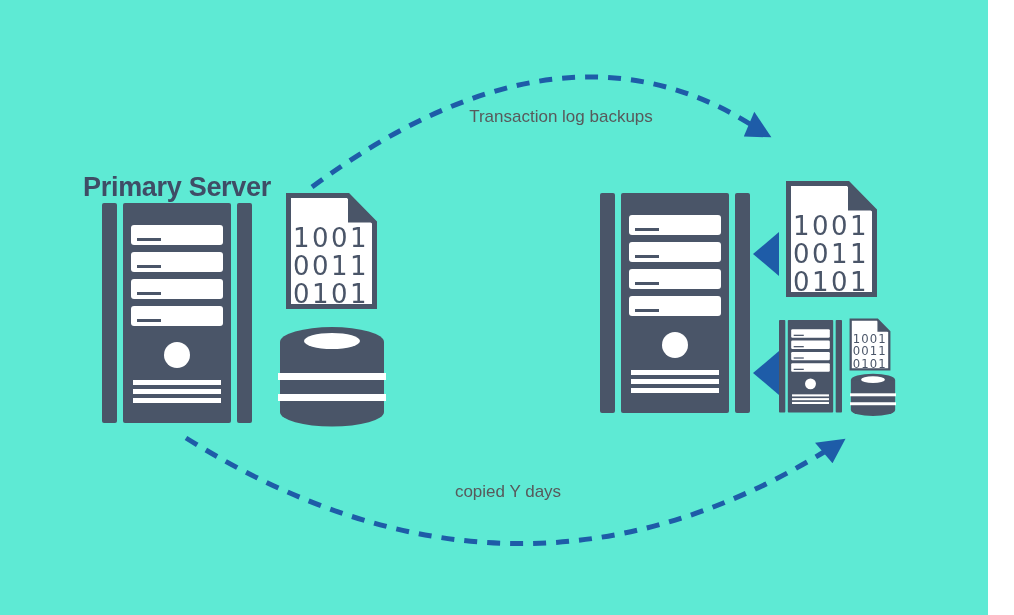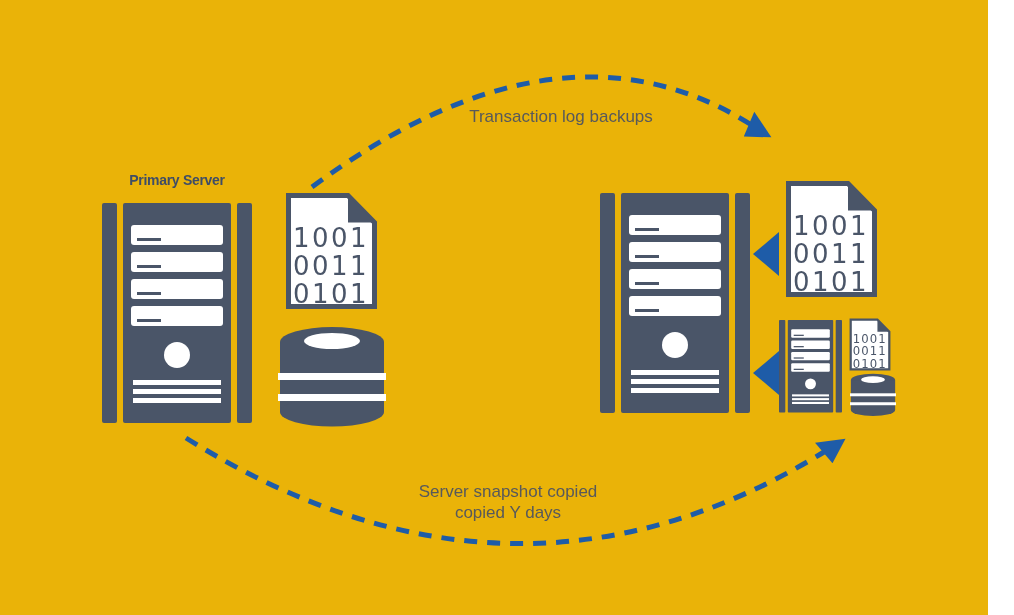--- a/index.html
+++ b/index.html
@@ -1,24 +1,24 @@
 <!DOCTYPE html>
 <html><head>
 <meta charset="utf-8">
 <style>
   html,body{margin:0;padding:0;background:#fff;}
-  .canvas{position:relative;width:988px;height:615px;background:#eab308;overflow:hidden;
+  .canvas{position:relative;width:988px;height:615px;background:#5eead4;overflow:hidden;
           font-family:"Liberation Sans",sans-serif;}
 
   
   svg.arcs{position:absolute;left:0;top:0;pointer-events:none;}
   .arc{fill:none;stroke:#1E5CA8;stroke-width:5;stroke-dasharray:13 10;}
 
   
-  .server-title{position:absolute;font-weight:bold;font-size:14px;color:#3F4D66;
+  .server-title{position:absolute;font-weight:bold;font-size:27px;color:#3F4D66;
                 letter-spacing:-0.3px;text-align:center;}
   .flow-label{position:absolute;color:#58595B;font-size:17px;line-height:21px;text-align:center;}
 
   
   .tower{position:absolute;width:150px;height:220px;}
   .rail{position:absolute;top:0;width:15px;height:220px;background:#4A5568;border-radius:2px;}
   .rail.left{left:0;} .rail.right{right:0;}
   .tower-body{position:absolute;left:21px;top:0;width:108px;height:220px;background:#4A5568;border-radius:2px;}
   .slot{position:absolute;left:8px;width:92px;height:20px;background:#fff;border-radius:3px;}
   .slot i{position:absolute;left:6px;bottom:4px;width:24px;height:3px;background:#4A5568;display:block;}
@@ -59,21 +59,20 @@
       </marker>
     </defs>
     <path class="arc" marker-end="url(#ah)" d="M312 187 Q559 5 750 124"></path>
     <path class="arc" marker-end="url(#ah)" d="M186 438 Q513 642 824 452"></path>
   </svg>
 
   <div class="flow-label" style="left:400px;top:106px;width:322px;">
     <div>Transaction log backups</div>
   </div>
   <div class="flow-label" style="left:347px;top:481px;width:322px;">
-    <div>Server snapshot copied</div>
     <div>copied Y days</div>
   </div>
 
   <div class="server-title" style="left:77px;top:172px;width:200px;">Primary Server</div>
 
   <div class="tower" style="left:102px;top:203px;">
     <div class="rail left"></div>
     <div class="tower-body">
       <div class="slot s1">
           <i></i>

